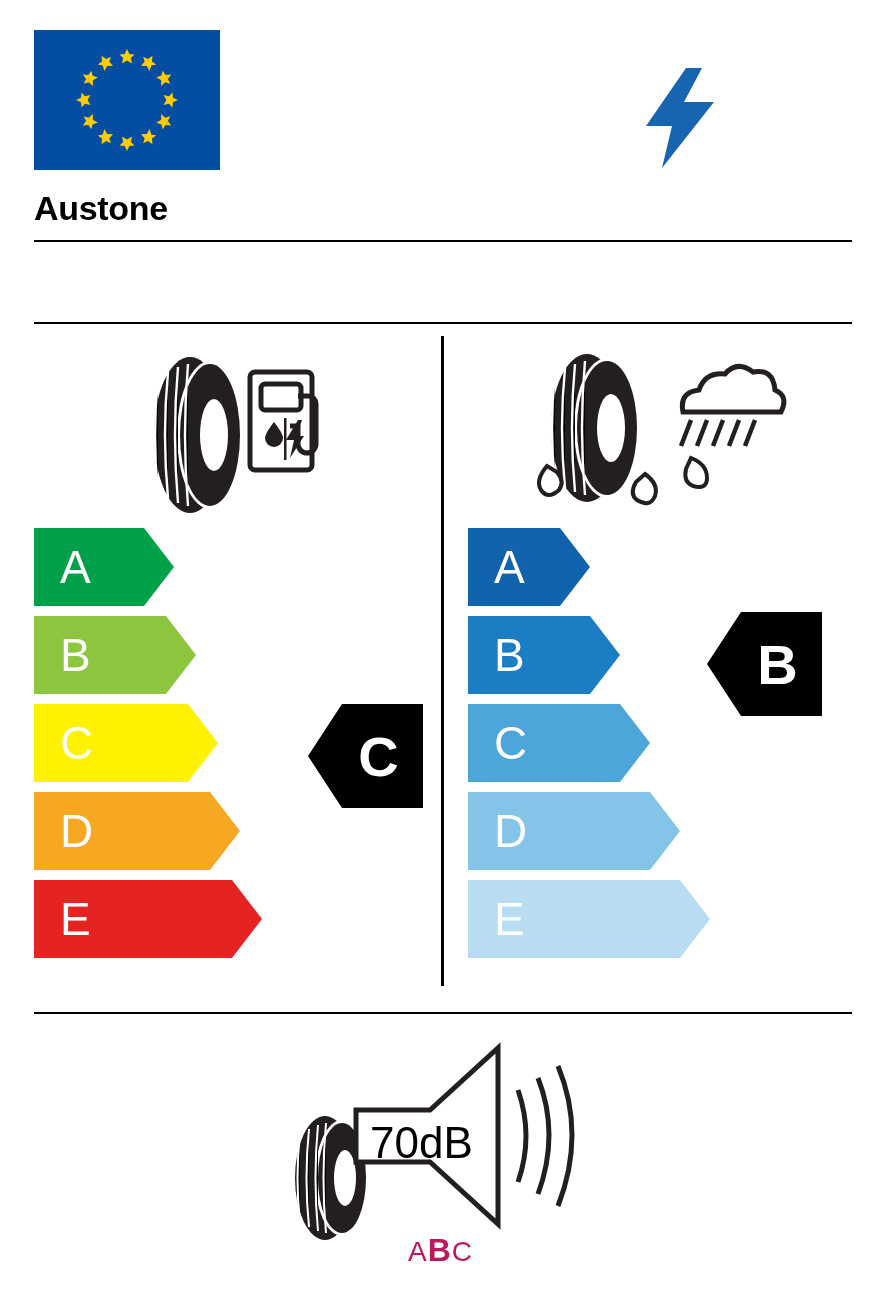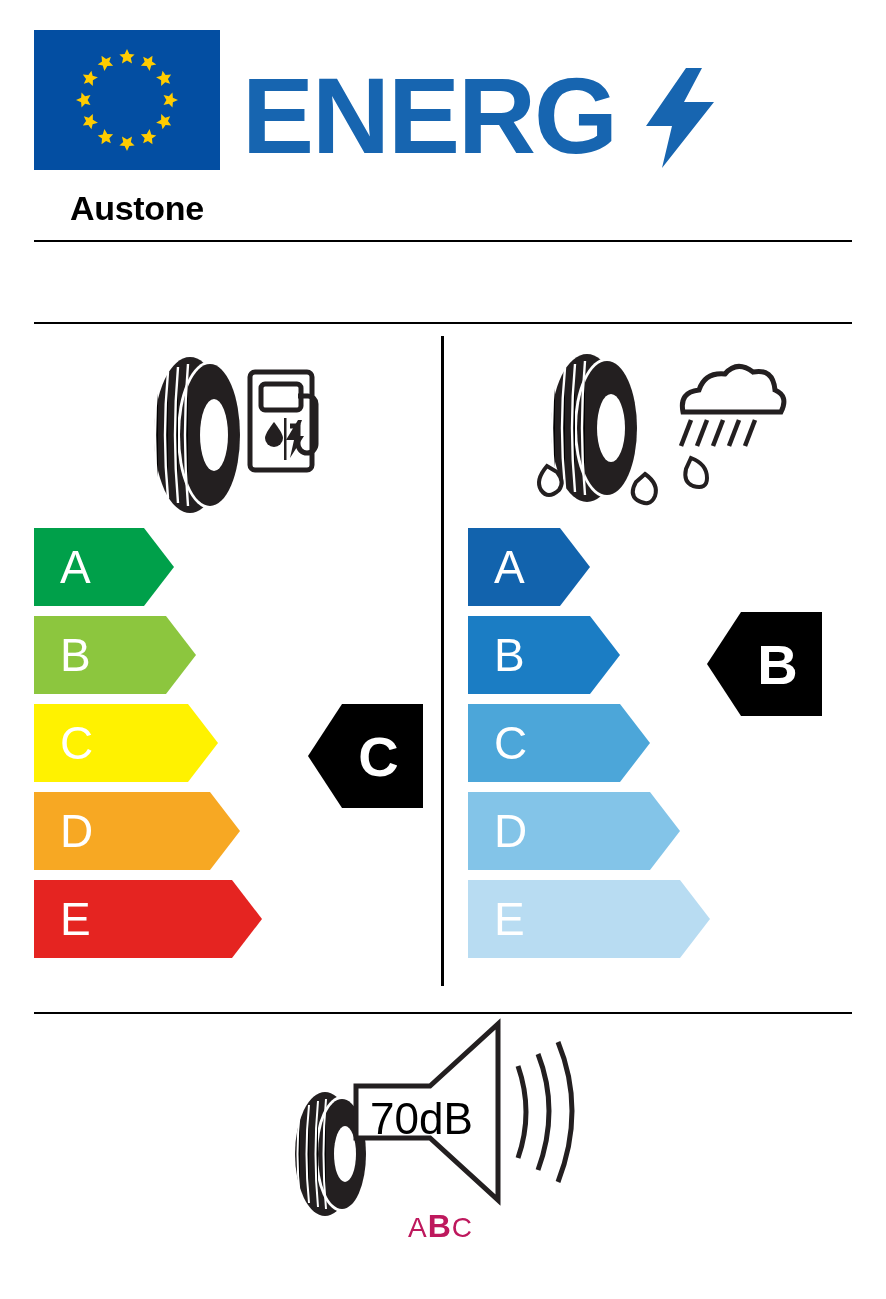--- a/index.html
+++ b/index.html
@@ -50,21 +50,20 @@
 
   
   .brand {
     position: absolute;
     left: 34px;
     top: 189px;
     font-size: 34px;
     font-weight: bold;
     color: #000;
     letter-spacing: -0.3px;
-    margin-left: 36px;
   }
   .rule {
     position: absolute;
     background: #000;
     height: 2px;
   }
   .rule-1 { left: 34px; top: 240px; width: 818px; }
   .rule-2 { left: 34px; top: 322px; width: 818px; }
   .rule-3 { left: 34px; top: 1012px; width: 818px; }
   .divider-v {
@@ -122,21 +121,21 @@
     padding-left: 26px;
     font-family: "Liberation Sans", sans-serif;
   }
   .marker-fuel { left: 308px; top: 704px; }
   .marker-grip { left: 707px; top: 612px; }
 
   
   .noise-wrap {
     position: absolute;
     left: 280px;
-    top: 1014px;
+    top: 1038px;
     width: 330px;
     height: 230px;
   }
   .noise-db {
     position: absolute;
     left: 90px;
     top: 80px;
     font-size: 44px;
     color: #000;
     font-family: "Liberation Sans", sans-serif;
@@ -198,21 +197,20 @@
               <polygon points="0,-8 2.35,-2.9 7.6,-2.47 3.8,1.1 5.05,6.47 0,3.6 -5.05,6.47 -3.8,1.1 -7.6,-2.47 -2.35,-2.9"></polygon>
             </g>
           <g transform="rotate(330) translate(0,-43)">
               <polygon points="0,-8 2.35,-2.9 7.6,-2.47 3.8,1.1 5.05,6.47 0,3.6 -5.05,6.47 -3.8,1.1 -7.6,-2.47 -2.35,-2.9"></polygon>
             </g>
         </g>
       </g>
     </svg>
   </div>
 
-  <div class="energy-word">ENERG</div>
 
   <div class="bolt">
     <svg width="70" height="100" viewBox="0 0 70 100" aria-hidden="true">
       <polygon points="40,0 0,58 26,58 16,100 68,34 38,34 56,0" fill="#1765b0"></polygon>
     </svg>
   </div>
 </div>
 
 <div class="brand">Austone</div>
 

